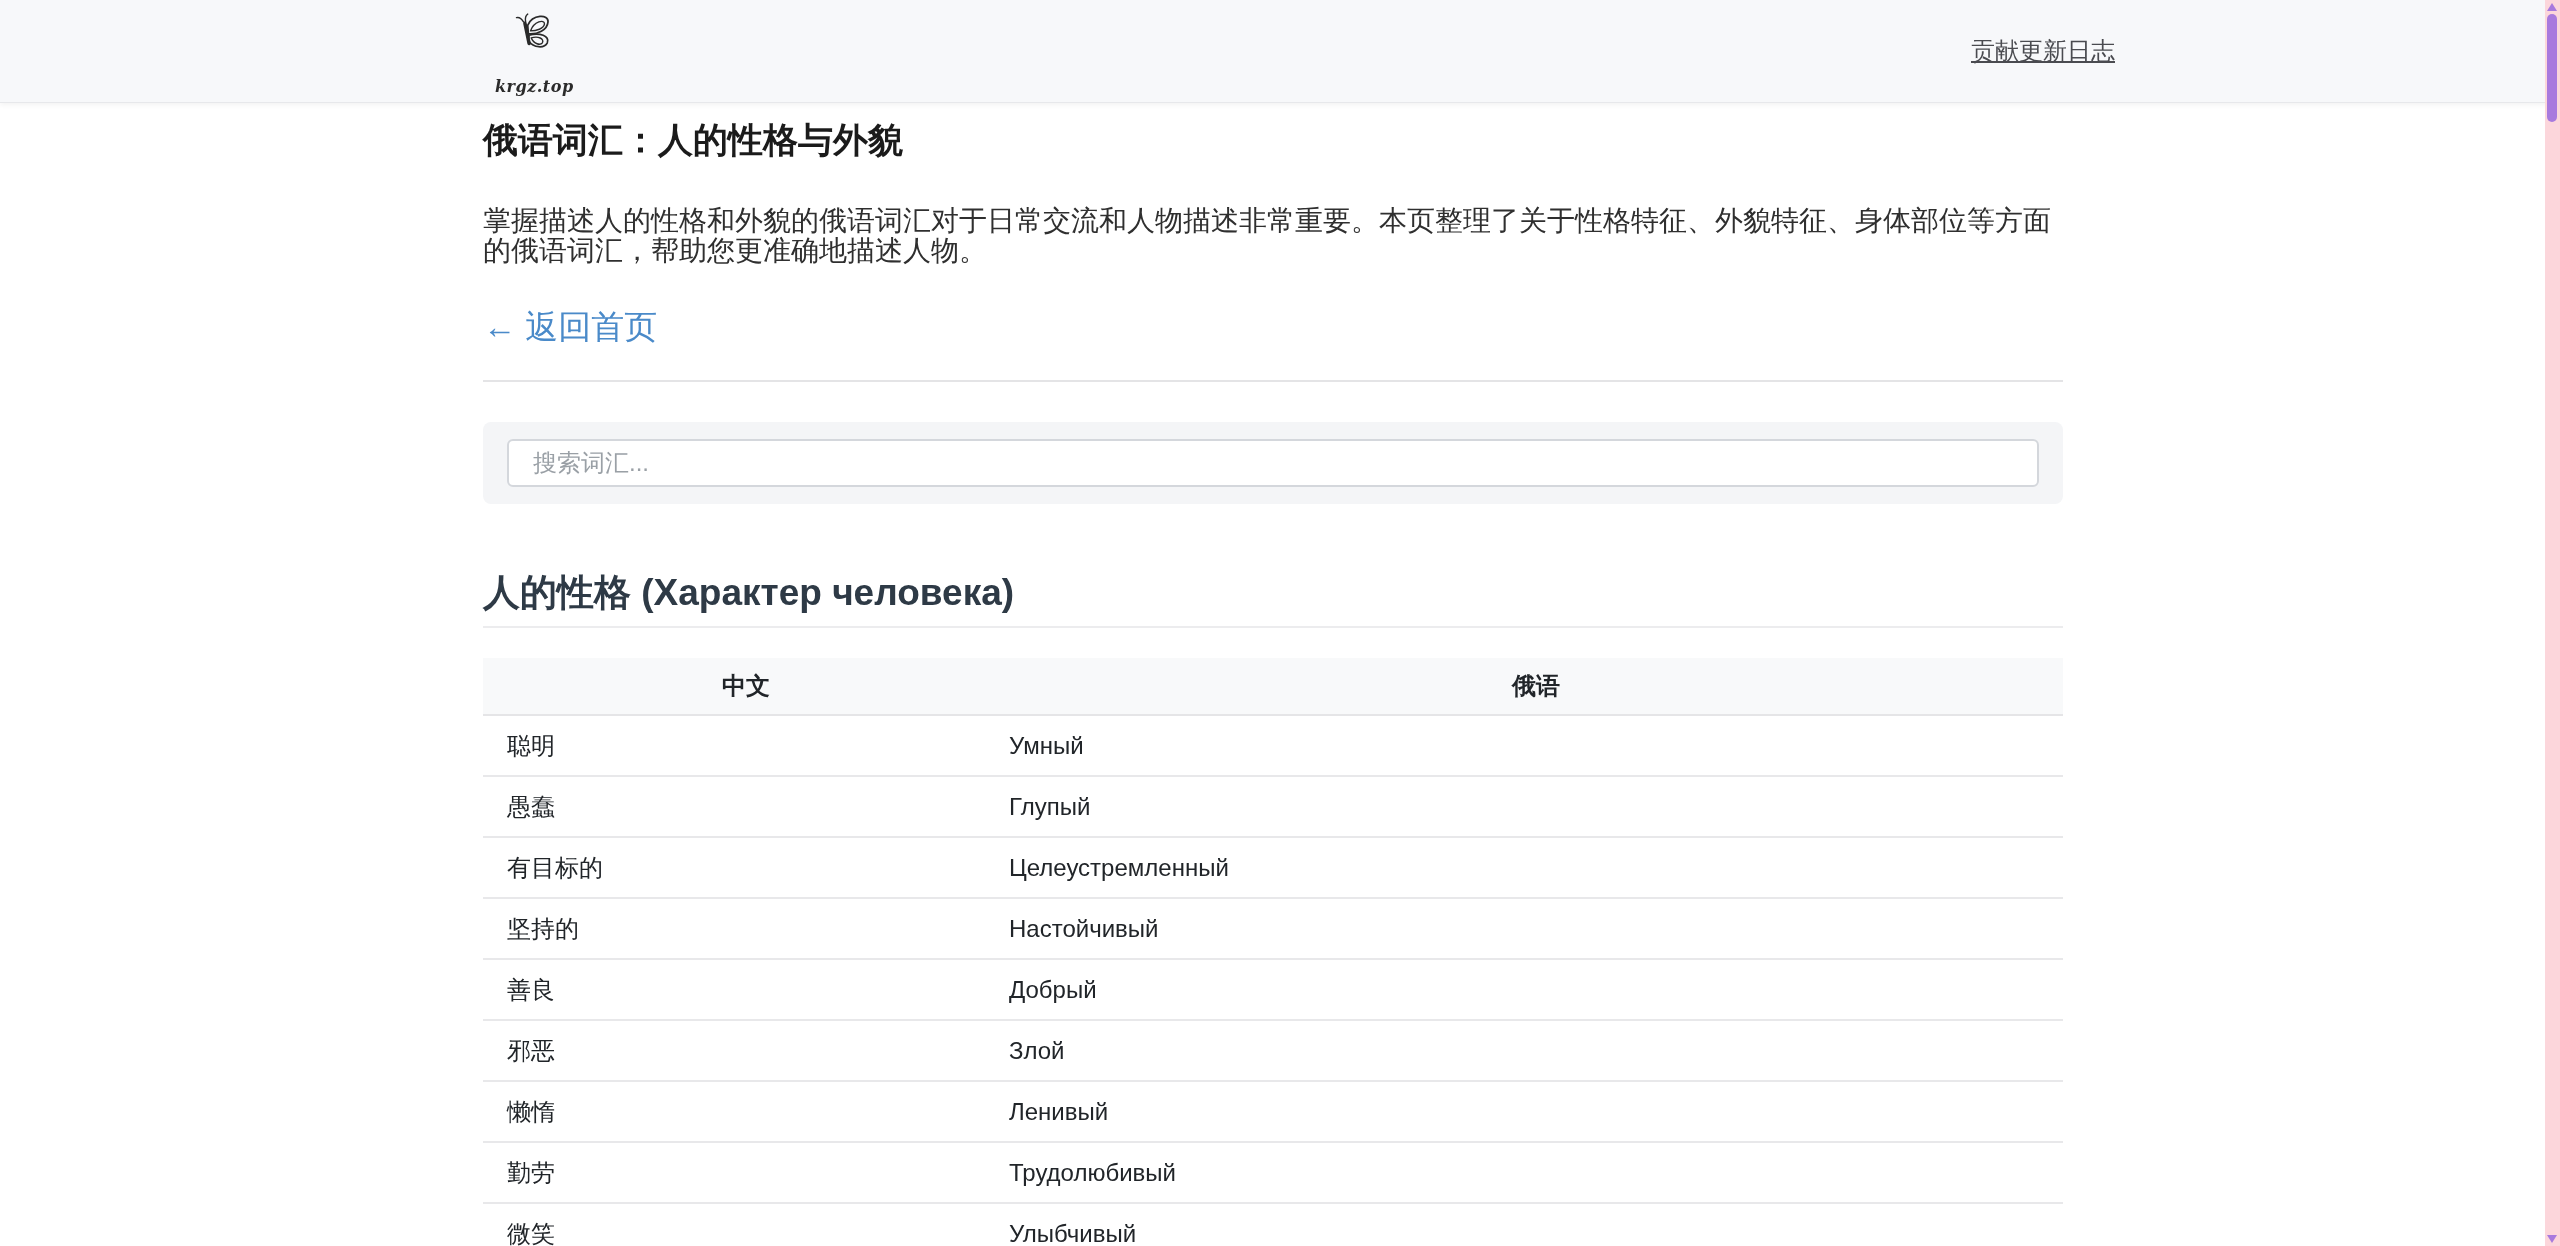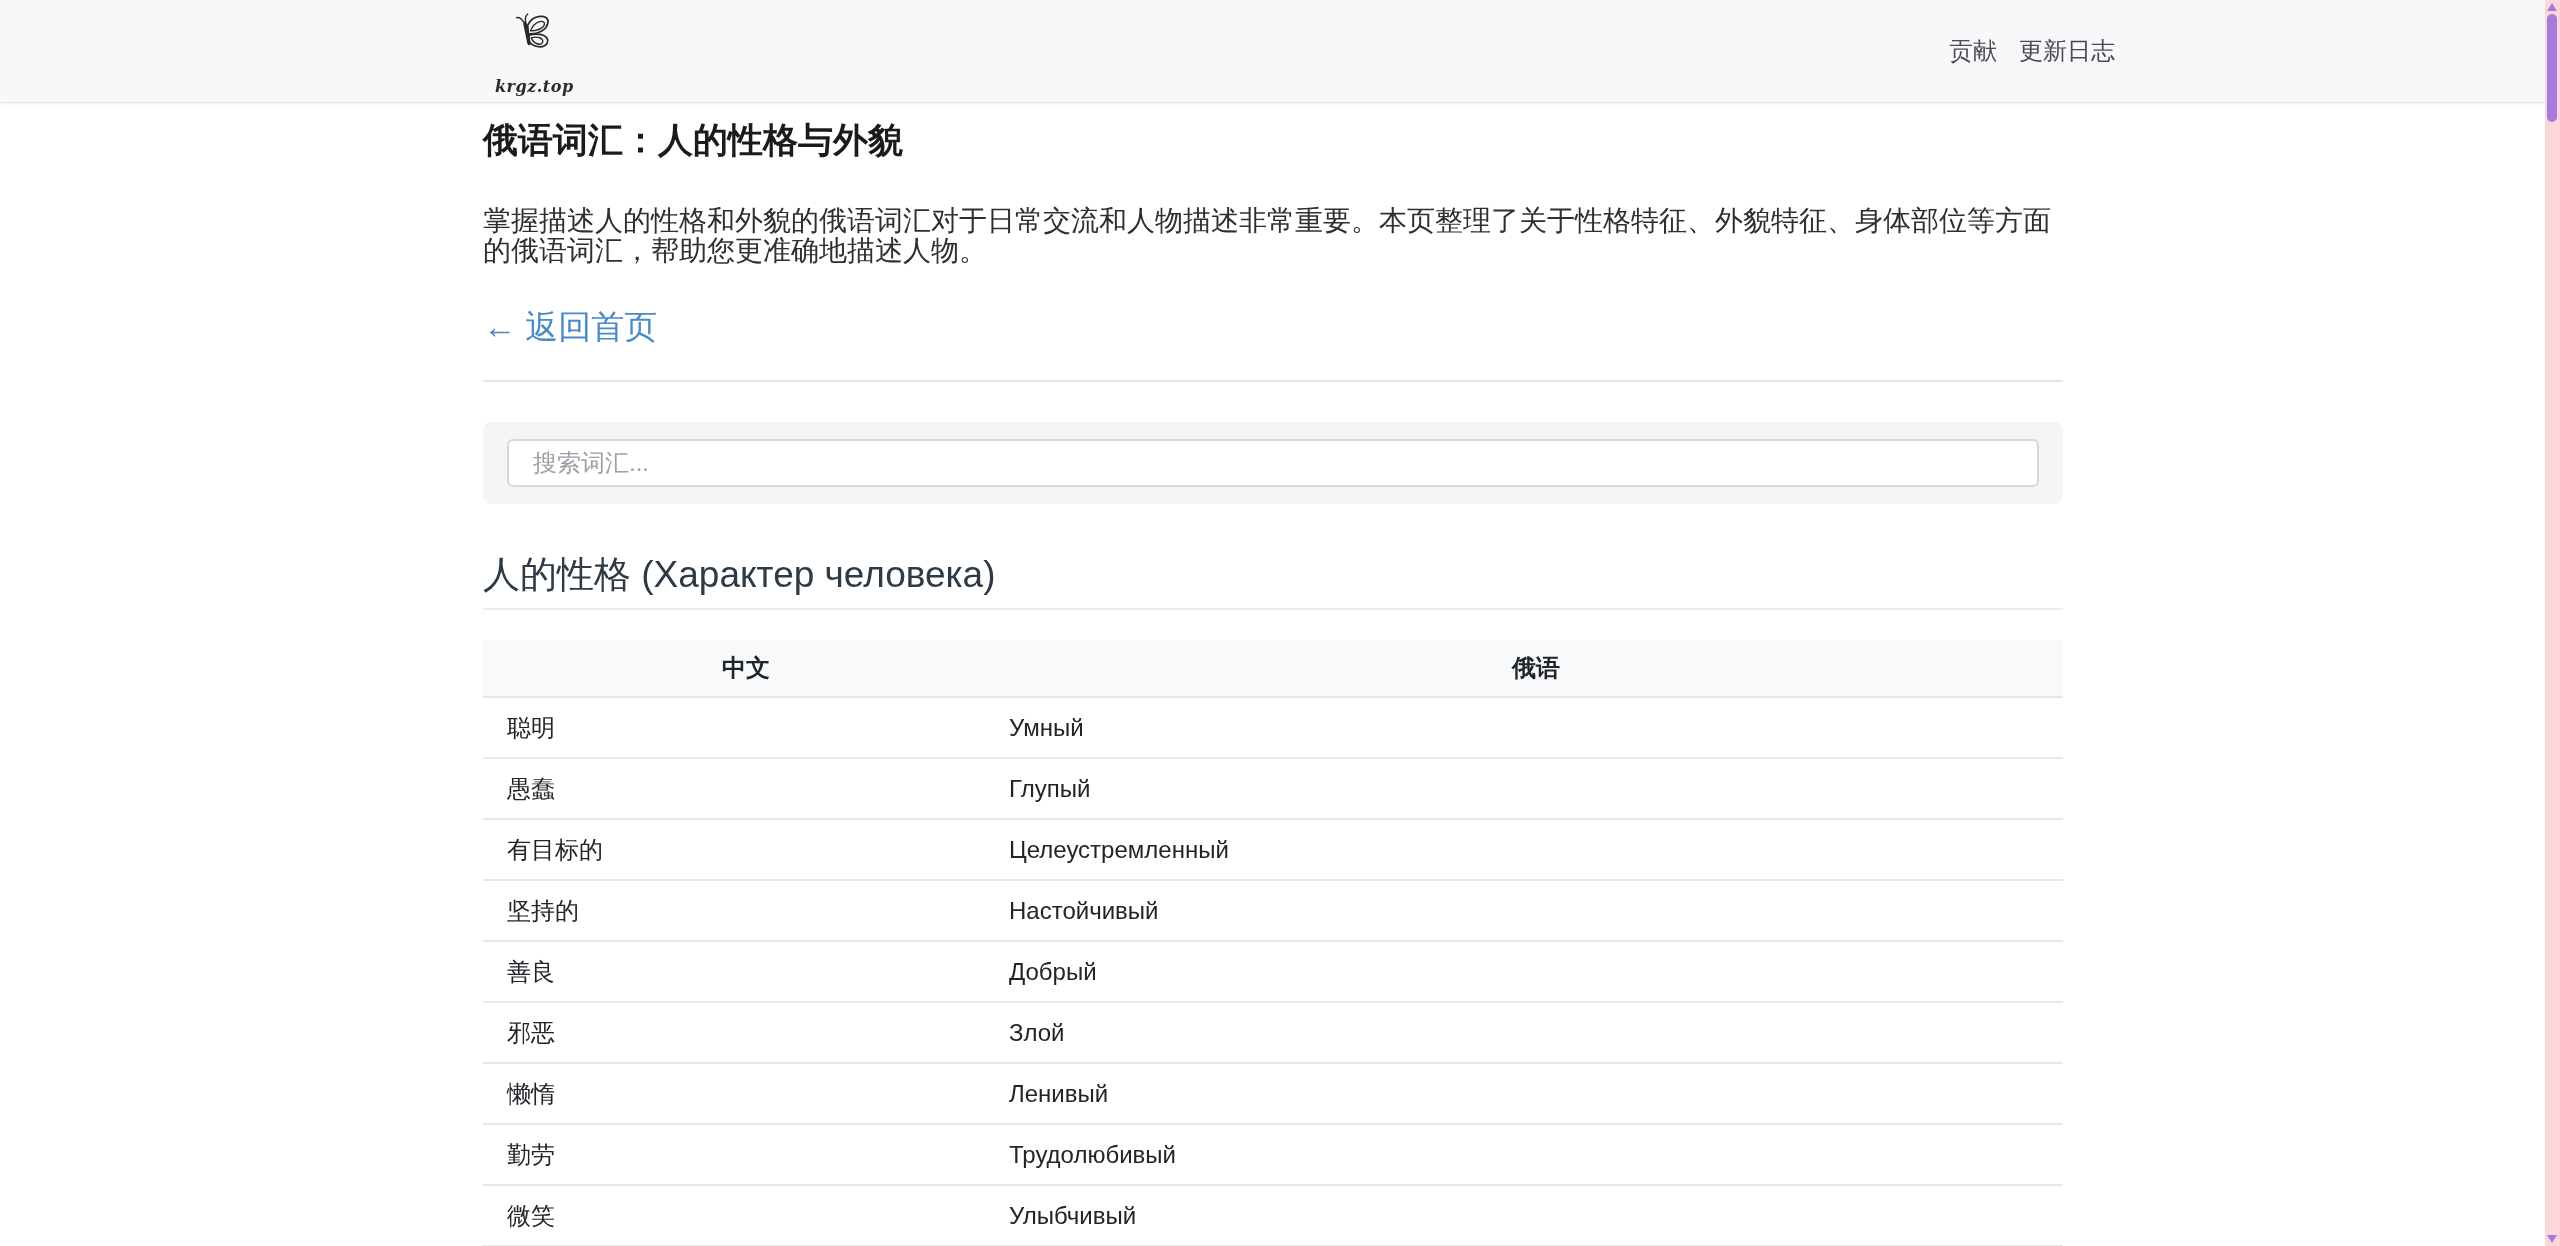--- a/index.html
+++ b/index.html
@@ -59,23 +59,24 @@
   .logo-text {
     font-family: "DejaVu Serif", serif;
     font-style: italic;
     font-weight: 600;
     font-size: 16px;
     line-height: 18px;
     color: #2b2b2b;
     letter-spacing: 0.5px;
   }
   .nav {
-    display: flex; gap: 22px;
+    display: flex; 
     font-size: 24px;
     color: #4a4b50;
+    text-decoration: underline;
   }
   .nav a { color: #4a4b50; text-decoration: none; cursor: pointer; }
 
   
   .main {
     width: 1580px;
     margin-left: 483px;
   }
   .page-title {
     margin-top: 19px;
@@ -125,24 +126,24 @@
     background: #ffffff;
     padding: 0 24px;
     font-size: 24px;
     font-family: "Liberation Sans", "DejaVu Sans", sans-serif;
     color: #7f1d1d;
     outline: none;
   }
   .search-input::placeholder { color: #9aa0a6; }
 
   .section-heading {
-    margin-top: 52px;
+    margin-top: 70px;
     font-size: 37px;
     line-height: 38px;
-    font-weight: 400;
+    font-weight: 700;
     color: #2e3a46;
     padding-bottom: 14px;
     border-bottom: 2px solid #ececee;
   }
 
   
   .vocab-table {
     margin-top: 30px;
     width: 100%;
     border-collapse: collapse;

